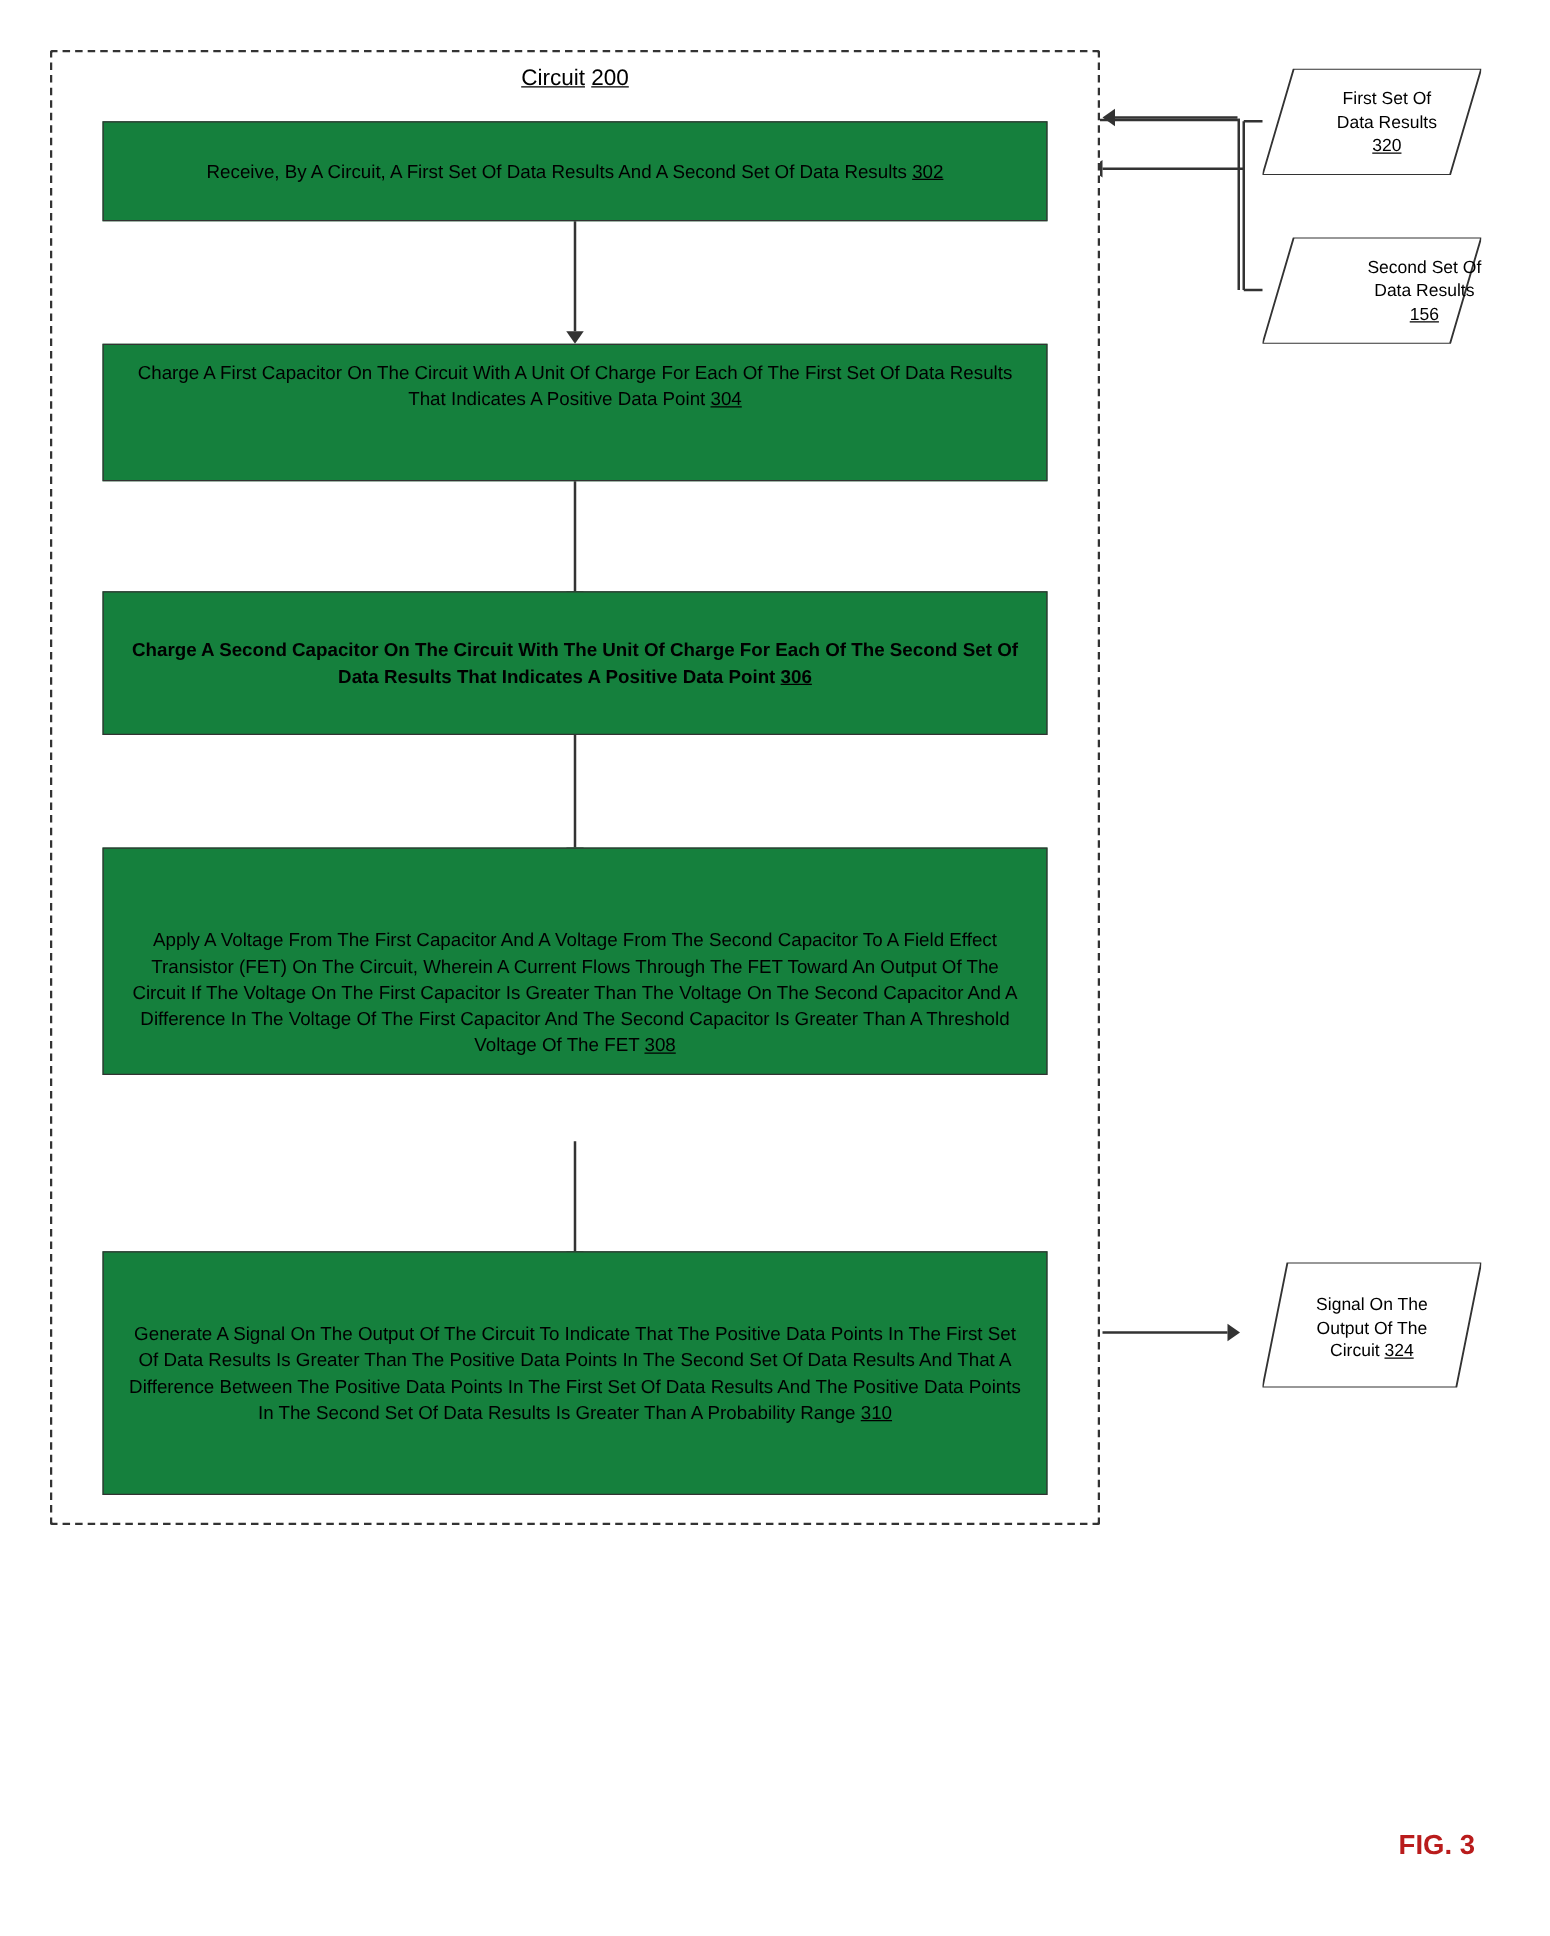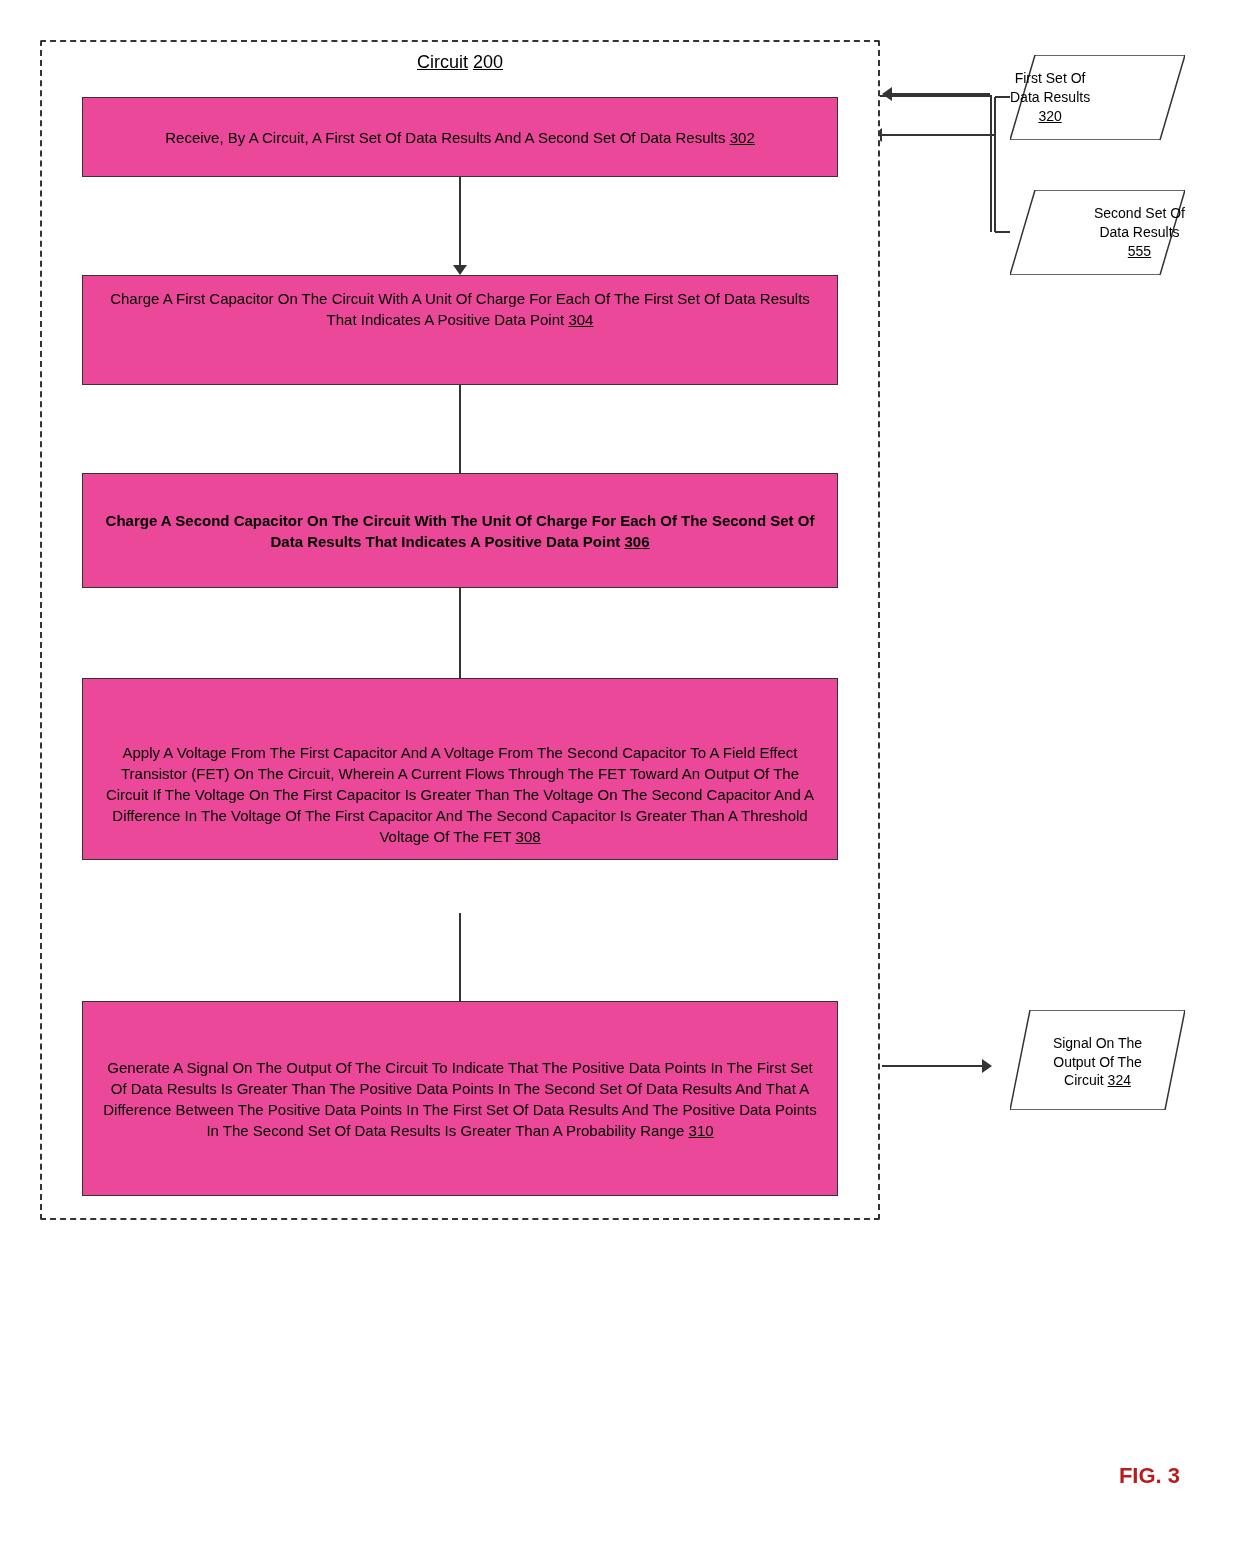--- a/index.html
+++ b/index.html
@@ -44,21 +44,21 @@
     .circuit-label span {
       text-decoration: underline;
     }
 
     
     .flow-box {
       position: absolute;
       left: 40px;
       right: 40px;
       border: 1.5px solid #333;
-      background: #ec4899;
+      background: #15803d;
       text-align: center;
       padding: 12px 20px;
       font-size: 15px;
       line-height: 1.4;
     }
 
     .flow-box .ref {
       text-decoration: underline;
     }
 
@@ -154,36 +154,36 @@
         Generate A Signal On The Output Of The Circuit To Indicate That The Positive Data Points In The First Set Of Data Results Is Greater Than The Positive Data Points In The Second Set Of Data Results And That A Difference Between The Positive Data Points In The First Set Of Data Results And The Positive Data Points In The Second Set Of Data Results Is Greater Than A Probability Range <span class="ref">310</span>
       </span>
     </div>
 
   </div>
 
   <div style="position:absolute; top: 55px; right: 55px; width: 175px; height: 85px;">
     <svg width="175" height="85" viewBox="0 0 175 85">
       <polygon points="25,0 175,0 150,85 0,85" fill="white" stroke="#333" stroke-width="1.5"></polygon>
     </svg>
-    <div style="position:absolute; top:0; left:0; width:175px; height:85px; display:flex; align-items:center; justify-content:flex-start; text-align:center; font-size:14px; line-height:1.35;">
+    <div style="position:absolute; top:0; left:12px; width:175px; height:85px; display:flex; align-items:center; justify-content:center; text-align:center; font-size:14px; line-height:1.35;">
       <span>First Set Of<br>Data Results<br><span style="text-decoration:underline;">320</span></span>
     </div>
   </div>
 
   <div style="position:absolute; top: 87px; left: 882px; display:flex; flex-direction:row; align-items:center;">
     <div style="width:0; height:0; border-top:7px solid transparent; border-bottom:7px solid transparent; border-right:10px solid #333;"></div>
     <div style="width: 98px; height: 2px; background:#333;"></div>
   </div>
 
   <div style="position:absolute; top: 190px; right: 55px; width: 175px; height: 85px;">
     <svg width="175" height="85" viewBox="0 0 175 85">
       <polygon points="25,0 175,0 150,85 0,85" fill="white" stroke="#333" stroke-width="1.5"></polygon>
     </svg>
     <div style="position:absolute; top:0; left:0; width:175px; height:85px; display:flex; align-items:center; justify-content:flex-end; text-align:center; font-size:14px; line-height:1.35;">
-      <span>Second Set Of<br>Data Results<br><span style="text-decoration:underline;">555</span></span>
+      <span>Second Set Of<br>Data Results<br><span style="text-decoration:underline;">156</span></span>
     </div>
   </div>
 
   <div style="position:absolute; top: 95px; left: 990px; width: 2px; height: 137px; background:#333;"></div>
 
   <div style="position:absolute; top: 95px; left: 880px; height: 2px; width: 112px; background:#333;"></div>
 
   <div style="position:absolute; top: 232px; left: 990px; height: 2px; width: 0px; background:#333;"></div>
 
   <div style="position:absolute; top: 1010px; right: 55px; width: 175px; height: 100px;">

